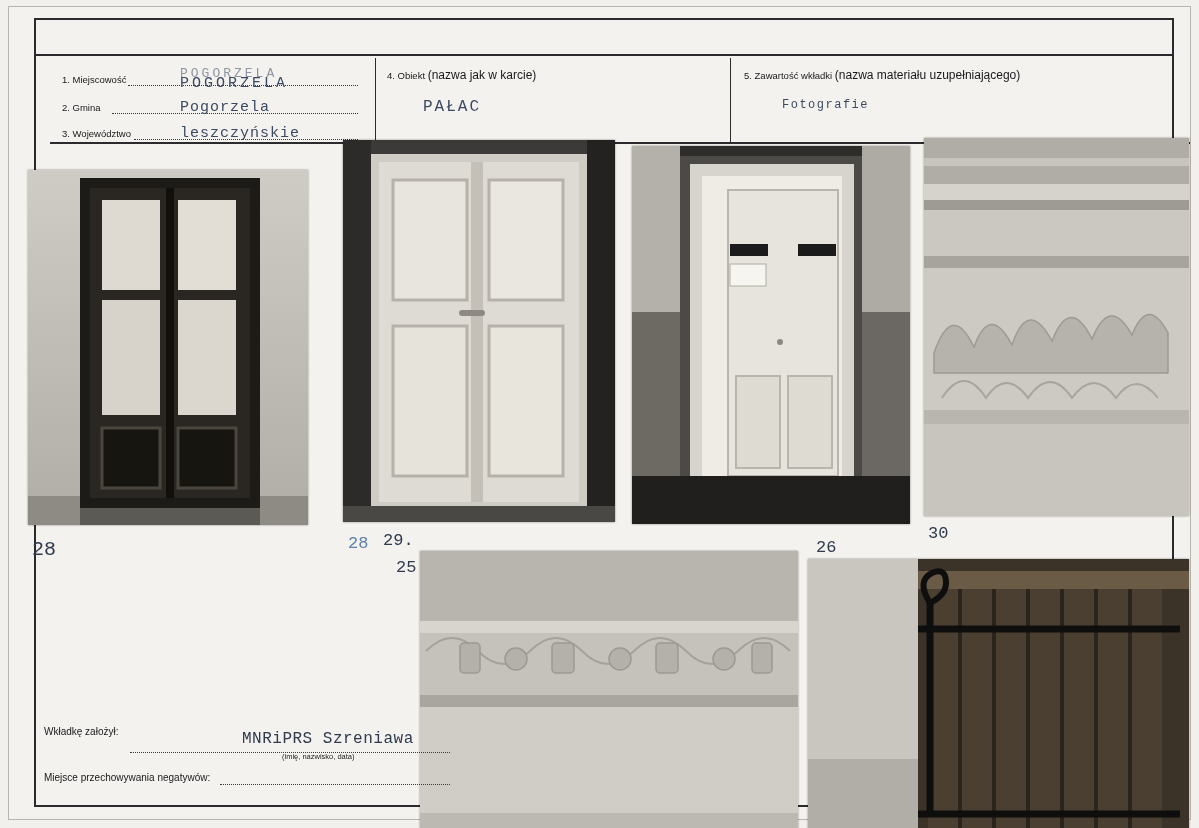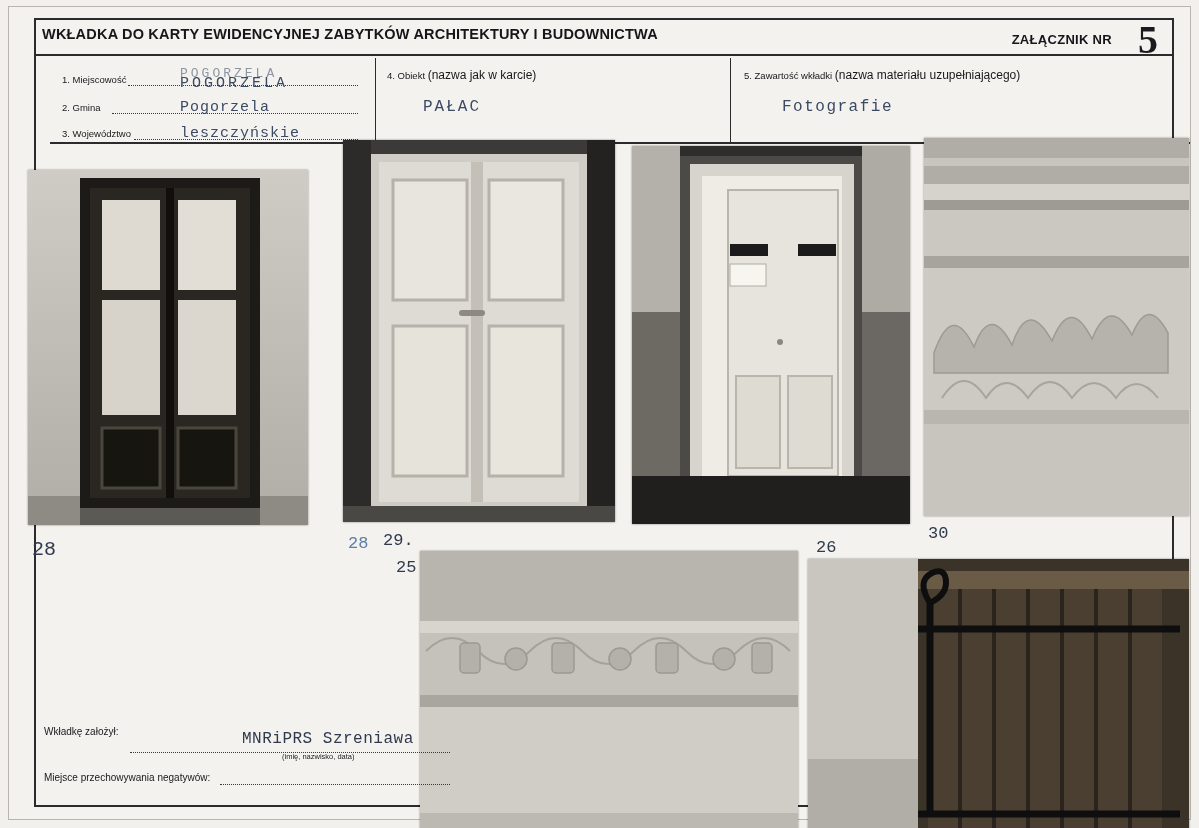--- a/index.html
+++ b/index.html
@@ -75,25 +75,20 @@
   }
   .f-sub{font-size:7.5px;color:#222;}
   .u-line{border-bottom:1px dotted #3a3a3d;}
 </style>
 </head>
 <body>
 
 <div class="page">
   <div class="sheet">
 
-    <div class="hdr">
-      <div class="hdr-title">WKŁADKA DO KARTY EWIDENCYJNEJ ZABYTKÓW ARCHITEKTURY I BUDOWNICTWA</div>
-      <div class="hdr-annex">ZAŁĄCZNIK NR</div>
-      <div class="hdr-num">5</div>
-    </div>
     <div class="rule" style="left:26px;top:48px;width:1140px;height:1.5px;"></div>
     <div class="rule" style="left:26px;top:14px;width:1.5px;height:786px;"></div>
     <div class="rule" style="left:1164px;top:14px;width:1.5px;height:786px;"></div>
     <div class="rule" style="left:26px;top:12px;width:1140px;height:1.5px;"></div>
     <div class="rule" style="left:26px;top:799px;width:1140px;height:1.5px;"></div>
 
     <div class="fields">
       <div class="vline" style="left:325px;"></div>
       <div class="vline" style="left:680px;"></div>
       <div class="rule" style="left:0;top:84px;width:325px;height:1.5px;"></div>
@@ -121,21 +116,21 @@
           <small>(nazwa jak w karcie)</small>
         </div>
         <div class="hand" style="left:48px;top:40px;letter-spacing:2px;font-size:16px;">PAŁAC</div>
       </div>
 
       <div class="cell c3">
         <div class="lbl" style="left:14px;top:10px;">
           <span>5. Zawartość wkładki</span>
           <small>(nazwa materiału uzupełniającego)</small>
         </div>
-        <div class="hand" style="left:52px;top:40px;letter-spacing:1.5px;font-size:16px;">Fotografie</div>
+        <div class="hand" style="left:52px;top:40px;letter-spacing:1.5px;font-size:12px;">Fotografie</div>
       </div>
     </div>
 
     <div class="photo" style="left:20px;top:164px;width:280px;height:355px;background:#b9b6b0;">
       <svg width="280" height="355" viewBox="0 0 280 355">
         <defs>
           <linearGradient id="g28w" x1="0" y1="0" x2="0" y2="1">
             <stop offset="0" stop-color="#cfccc6"></stop>
               <stop offset="1" stop-color="#b0ada7"></stop>
           </linearGradient>

